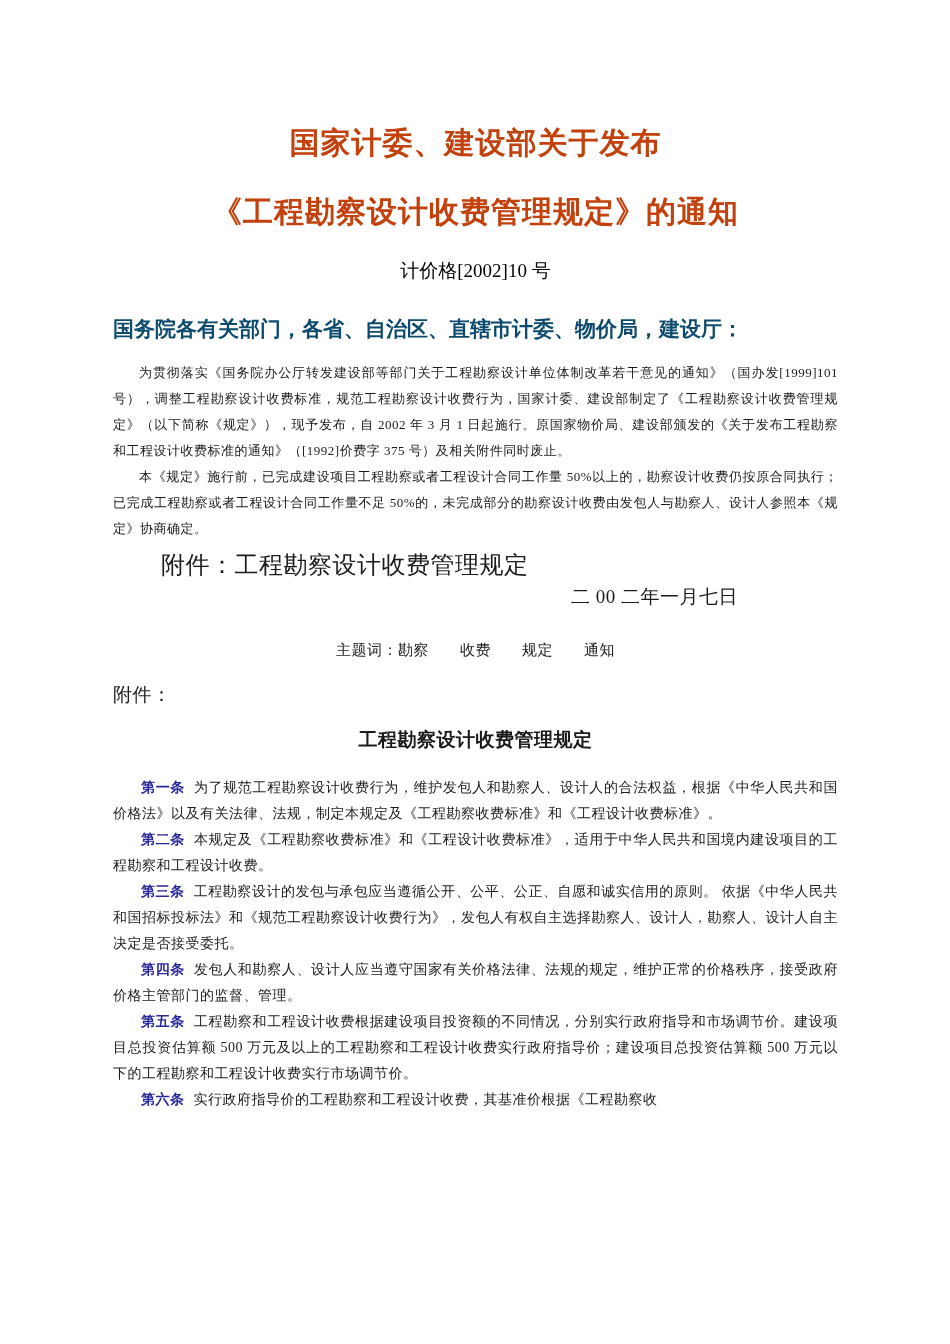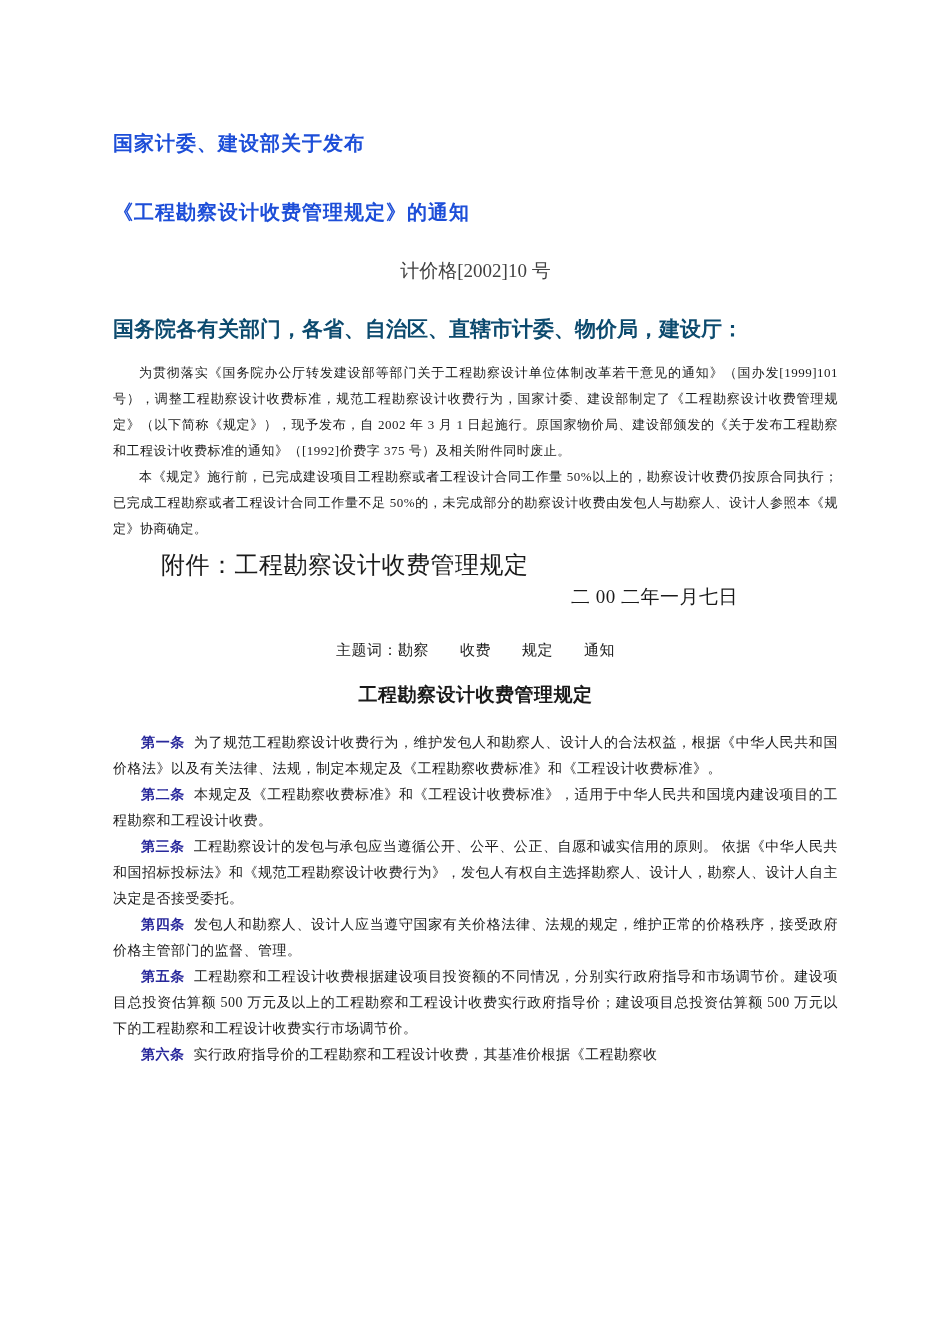--- a/index.html
+++ b/index.html
@@ -11,34 +11,34 @@
     color: #1a1a1a;
     overflow: hidden;
   }
   .page {
     width: 950px;
     height: 1344px;
     background: #ffffff;
     padding: 125px 112px 0 113px;
   }
   .title-line {
-    font-size: 20px;
+    font-size: 30px;
     line-height: 36px;
     font-weight: bold;
-    color: #1d4ed8;
-    text-align: left;
+    color: #c2410c;
+    text-align: center;
     letter-spacing: 1px;
   }
   .title-line.second { margin-top: 33px; }
   .doc-number {
     margin-top: 29px;
     font-size: 19px;
     line-height: 24px;
     text-align: center;
-    color: #404040;
+    color: #000000;
   }
   .salutation {
     margin-top: 32px;
     font-size: 21px;
     line-height: 28px;
     font-weight: bold;
     color: #0c4a6e;
   }
   .body-block { margin-top: 17px; }
   .para {
@@ -116,20 +116,21 @@
     <p class="para">为贯彻落实《国务院办公厅转发建设部等部门关于工程勘察设计单位体制改革若干意见的通知》（国办发[1999]101 号），调整工程勘察设计收费标准，规范工程勘察设计收费行为，国家计委、建设部制定了《工程勘察设计收费管理规定》（以下简称《规定》），现予发布，自 2002 年 3 月 1 日起施行。原国家物价局、建设部颁发的《关于发布工程勘察和工程设计收费标准的通知》（[1992]价费字 375 号）及相关附件同时废止。</p>
     <p class="para">本《规定》施行前，已完成建设项目工程勘察或者工程设计合同工作量 50%以上的，勘察设计收费仍按原合同执行；已完成工程勘察或者工程设计合同工作量不足 50%的，未完成部分的勘察设计收费由发包人与勘察人、设计人参照本《规定》协商确定。</p>
   </div>
 
   <p class="attachment-ref">附件：工程勘察设计收费管理规定</p>
 
   <div class="date-line">二 00 二年一月七日</div>
 
   <div class="subject-line">主题词：勘察　　收费　　规定　　通知</div>
 
+  <div class="attachment-label">附件：</div>
 
   <div class="reg-title">工程勘察设计收费管理规定</div>
 
   <div class="articles">
     <p class="article"><span class="art-num">第一条</span><span>为了规范工程勘察设计收费行为，维护发包人和勘察人、设计人的合法权益，根据《中华人民共和国价格法》以及有关法律、法规，制定本规定及《工程勘察收费标准》和《工程设计收费标准》。</span></p>
     <p class="article"><span class="art-num">第二条</span><span>本规定及《工程勘察收费标准》和《工程设计收费标准》，适用于中华人民共和国境内建设项目的工程勘察和工程设计收费。</span></p>
     <p class="article"><span class="art-num">第三条</span><span>工程勘察设计的发包与承包应当遵循公开、公平、公正、自愿和诚实信用的原则。 依据《中华人民共和国招标投标法》和《规范工程勘察设计收费行为》，发包人有权自主选择勘察人、设计人，勘察人、设计人自主决定是否接受委托。</span></p>
     <p class="article"><span class="art-num">第四条</span><span>发包人和勘察人、设计人应当遵守国家有关价格法律、法规的规定，维护正常的价格秩序，接受政府价格主管部门的监督、管理。</span></p>
     <p class="article"><span class="art-num">第五条</span><span>工程勘察和工程设计收费根据建设项目投资额的不同情况，分别实行政府指导和市场调节价。建设项目总投资估算额 500 万元及以上的工程勘察和工程设计收费实行政府指导价；建设项目总投资估算额 500 万元以下的工程勘察和工程设计收费实行市场调节价。</span></p>
     <p class="article"><span class="art-num">第六条</span><span>实行政府指导价的工程勘察和工程设计收费，其基准价根据《工程勘察收</span></p>

